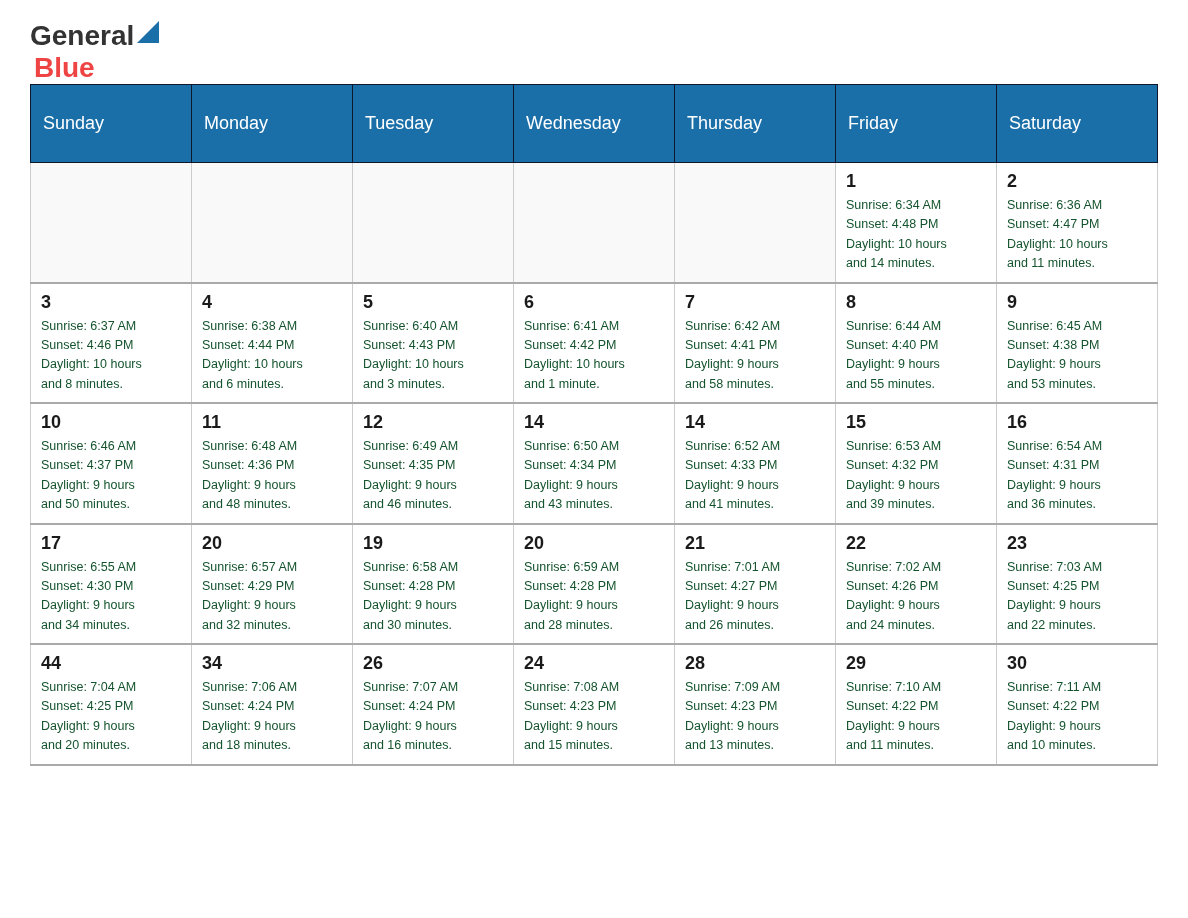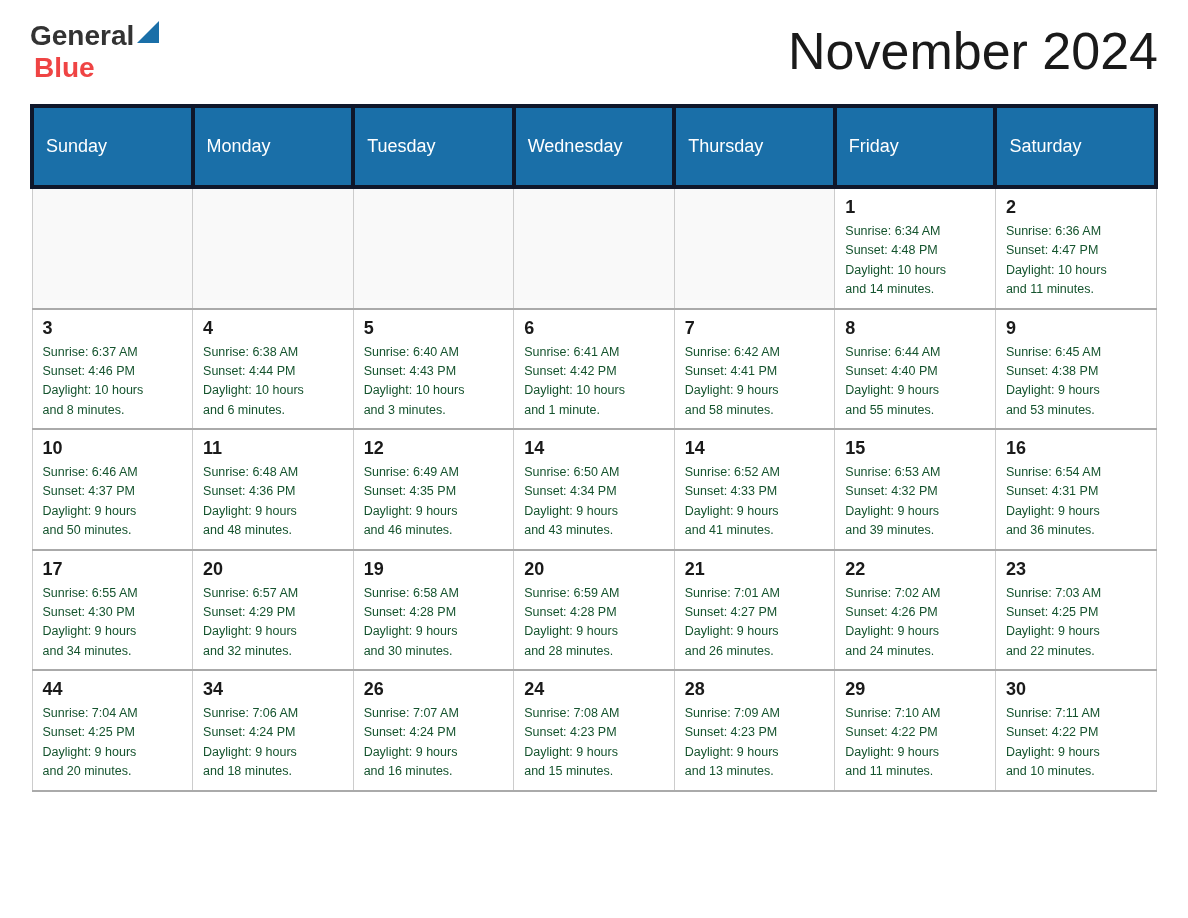--- a/index.html
+++ b/index.html
@@ -7,22 +7,21 @@
       font-family: Arial, sans-serif;
       background: #fff;
       color: #333;
       width: 1188px;
       min-height: 918px;
       padding: 20px 30px;
     }
     .header {
       display: flex;
       justify-content: space-between;
-      align-items: center;
-      margin-bottom: 20px;
+      align-items: flex-start;
     }
     .logo {
       display: flex;
       align-items: center;
     }
     .logo-text-general {
       font-size: 28px;
       font-weight: bold;
       color: #333;
     }
@@ -60,21 +59,21 @@
       width: 100%;
       border-collapse: collapse;
     }
     th {
       background-color: #1a6fa8;
       color: #fff;
       font-size: 18px;
       font-weight: normal;
       padding: 28px 12px;
       text-align: left;
-      border: 4px solid #0f172a;
+      border: 1px solid #0f172a;
     }
     td {
       vertical-align: top;
       padding: 8px 10px;
       border: 1px solid #ccc;
       width: 14.28%;
       height: 110px;
     }
     .day-number {
       font-size: 18px;
@@ -106,21 +105,20 @@
         <svg width="22" height="22" viewBox="0 0 22 22" style="margin-left:3px;margin-top:-8px;">
           <polygon points="0,22 22,22 22,0" fill="#1a6fa8"></polygon>
         </svg>
       </div>
       <div class="logo-line2">
         <span class="logo-text-blue">Blue</span>
       </div>
     </div>
   </div>
   <div class="title-block">
-    <div class="calendar-title">November 2024</div>
   </div>
 </div>
 
 <table>
   <thead>
     <tr>
     <th>Sunday</th>
         <th>Monday</th>
         <th>Tuesday</th>
         <th>Wednesday</th>

